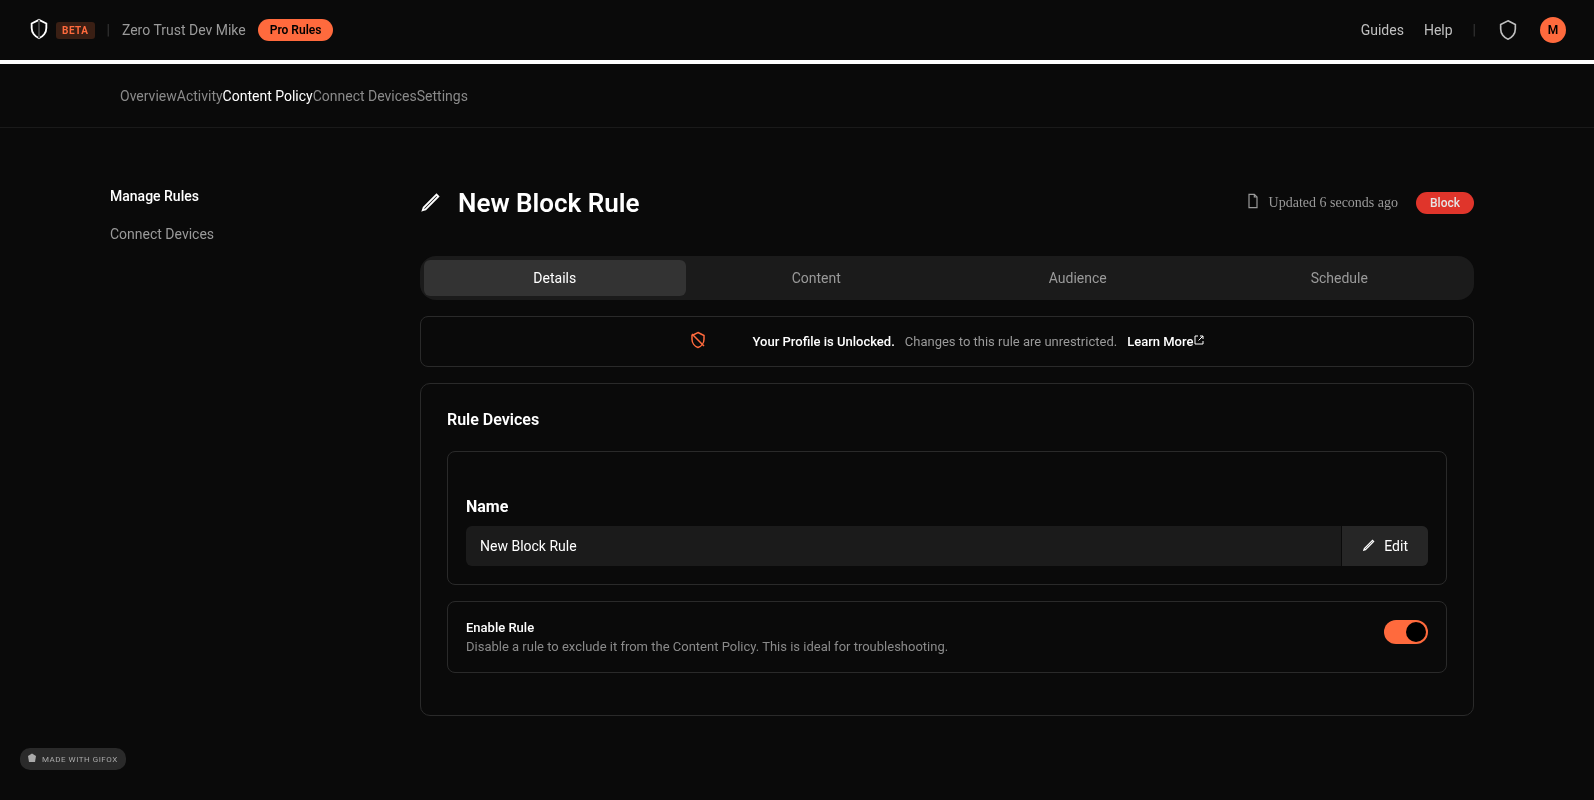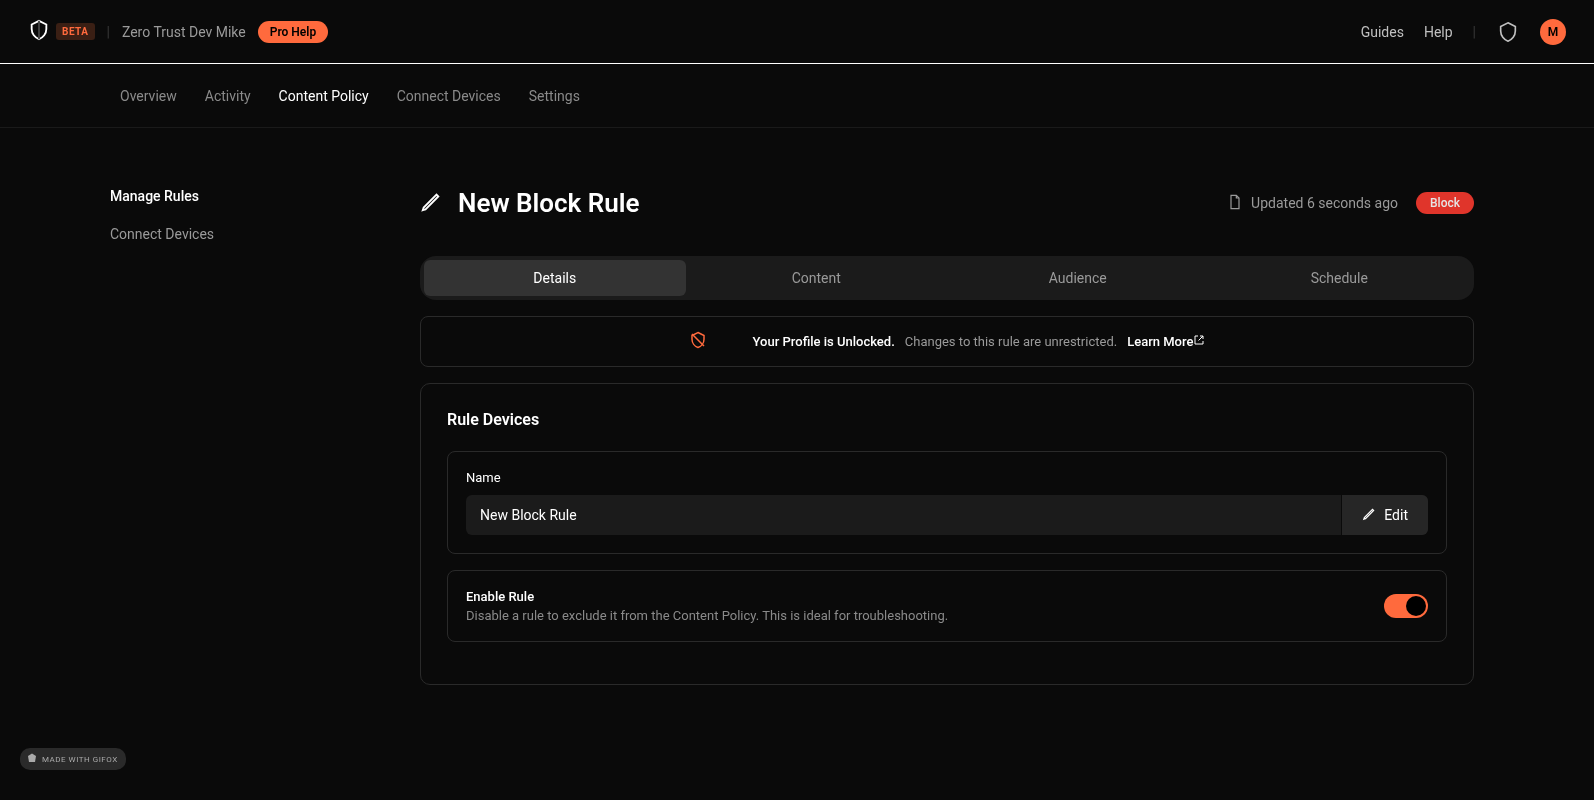--- a/index.html
+++ b/index.html
@@ -16,21 +16,21 @@
       font-size: 14px;
       overflow: hidden;
     }
     
     .topbar {
       height: 64px;
       display: flex;
       align-items: center;
       justify-content: space-between;
       padding: 0 28px;
-      border-bottom: 1px solid #ffffff;
+      border-bottom: 4px solid #ffffff;
     }
     .topbar-left {
       display: flex;
       align-items: center;
       gap: 12px;
     }
     .logo {
       display: flex;
       align-items: center;
       gap: 6px;
@@ -89,21 +89,20 @@
       font-size: 12px;
       display: flex;
       align-items: center;
       justify-content: center;
     }
     
     .subnav {
       height: 64px;
       display: flex;
       align-items: center;
-      gap: 28px;
       padding: 0 120px;
       border-bottom: 1px solid #1a1a1a;
     }
     .subnav-item {
       color: #8a8a8a;
       font-size: 14px;
       cursor: pointer;
     }
     .subnav-item.active {
       color: #fff;
@@ -154,20 +153,21 @@
       display: flex;
       align-items: center;
       gap: 18px;
     }
     .updated-wrap {
       display: flex;
       align-items: center;
       gap: 8px;
       color: #9a9a9a;
       font-size: 14px;
+      font-family: Liberation Serif, serif;
     }
     .updated-wrap svg { width: 16px; height: 16px; }
     .block-badge {
       background: #e0352b;
       color: #e5e5e5;
       font-size: 12px;
       font-weight: 500;
       padding: 4px 14px;
       border-radius: 12px;
     }
@@ -228,24 +228,25 @@
       margin-bottom: 22px;
     }
     .field-card {
       border: 1px solid #2a2a2a;
       border-radius: 8px;
       padding: 18px;
       margin-bottom: 16px;
     }
     .field-label {
       color: #fff;
-      font-size: 13px;
-      font-weight: 400;
+      font-size: 16px;
+      font-weight: 700;
       display: block;
       margin-bottom: 10px;
+      margin-top: 27px;
     }
     .name-row {
       display: flex;
       background: #1b1b1b;
       border-radius: 6px;
       overflow: hidden;
     }
     .name-value {
       flex: 1;
       padding: 12px 14px;
@@ -259,21 +260,21 @@
       gap: 8px;
       padding: 0 20px;
       color: #fff;
       font-size: 14px;
       cursor: pointer;
       border-left: 1px solid #0a0a0a;
     }
     .edit-btn svg { width: 14px; height: 14px; }
     .toggle-row {
       display: flex;
-      align-items: center;
+      align-items: flex-start;
       justify-content: space-between;
     }
     .toggle-text { }
     .toggle-title {
       color: #fff;
       font-size: 13px;
       font-weight: 500;
       margin-bottom: 4px;
     }
     .toggle-desc {
@@ -323,21 +324,21 @@
       <span>
         <svg viewBox="0 0 24 24" fill="none" stroke="#fff" stroke-width="2">
             <path d="M12 2 L20 6 V11 C20 16 16.5 20.5 12 22 C7.5 20.5 4 16 4 11 V6 Z"></path>
             <path d="M12 2 V22" stroke="#444"></path>
           </svg>
       </span>
       <span class="beta-badge">BETA</span>
     </div>
     <span class="topbar-sep">|</span>
     <span class="workspace-name">Zero Trust Dev Mike</span>
-    <span class="plan-badge">Pro Help</span>
+    <span class="plan-badge">Pro Rules</span>
   </div>
   <div class="topbar-right">
     <span class="topbar-link">Guides</span>
     <span class="topbar-link">Help</span>
     <span class="topbar-sep">|</span>
     <span class="shield-btn">
       <svg viewBox="0 0 24 24" fill="none" stroke="#c0c0c0" stroke-width="1.8">
           <path d="M12 2 L20 6 V11 C20 16 16.5 20.5 12 22 C7.5 20.5 4 16 4 11 V6 Z"></path>
         </svg>
     </span>

